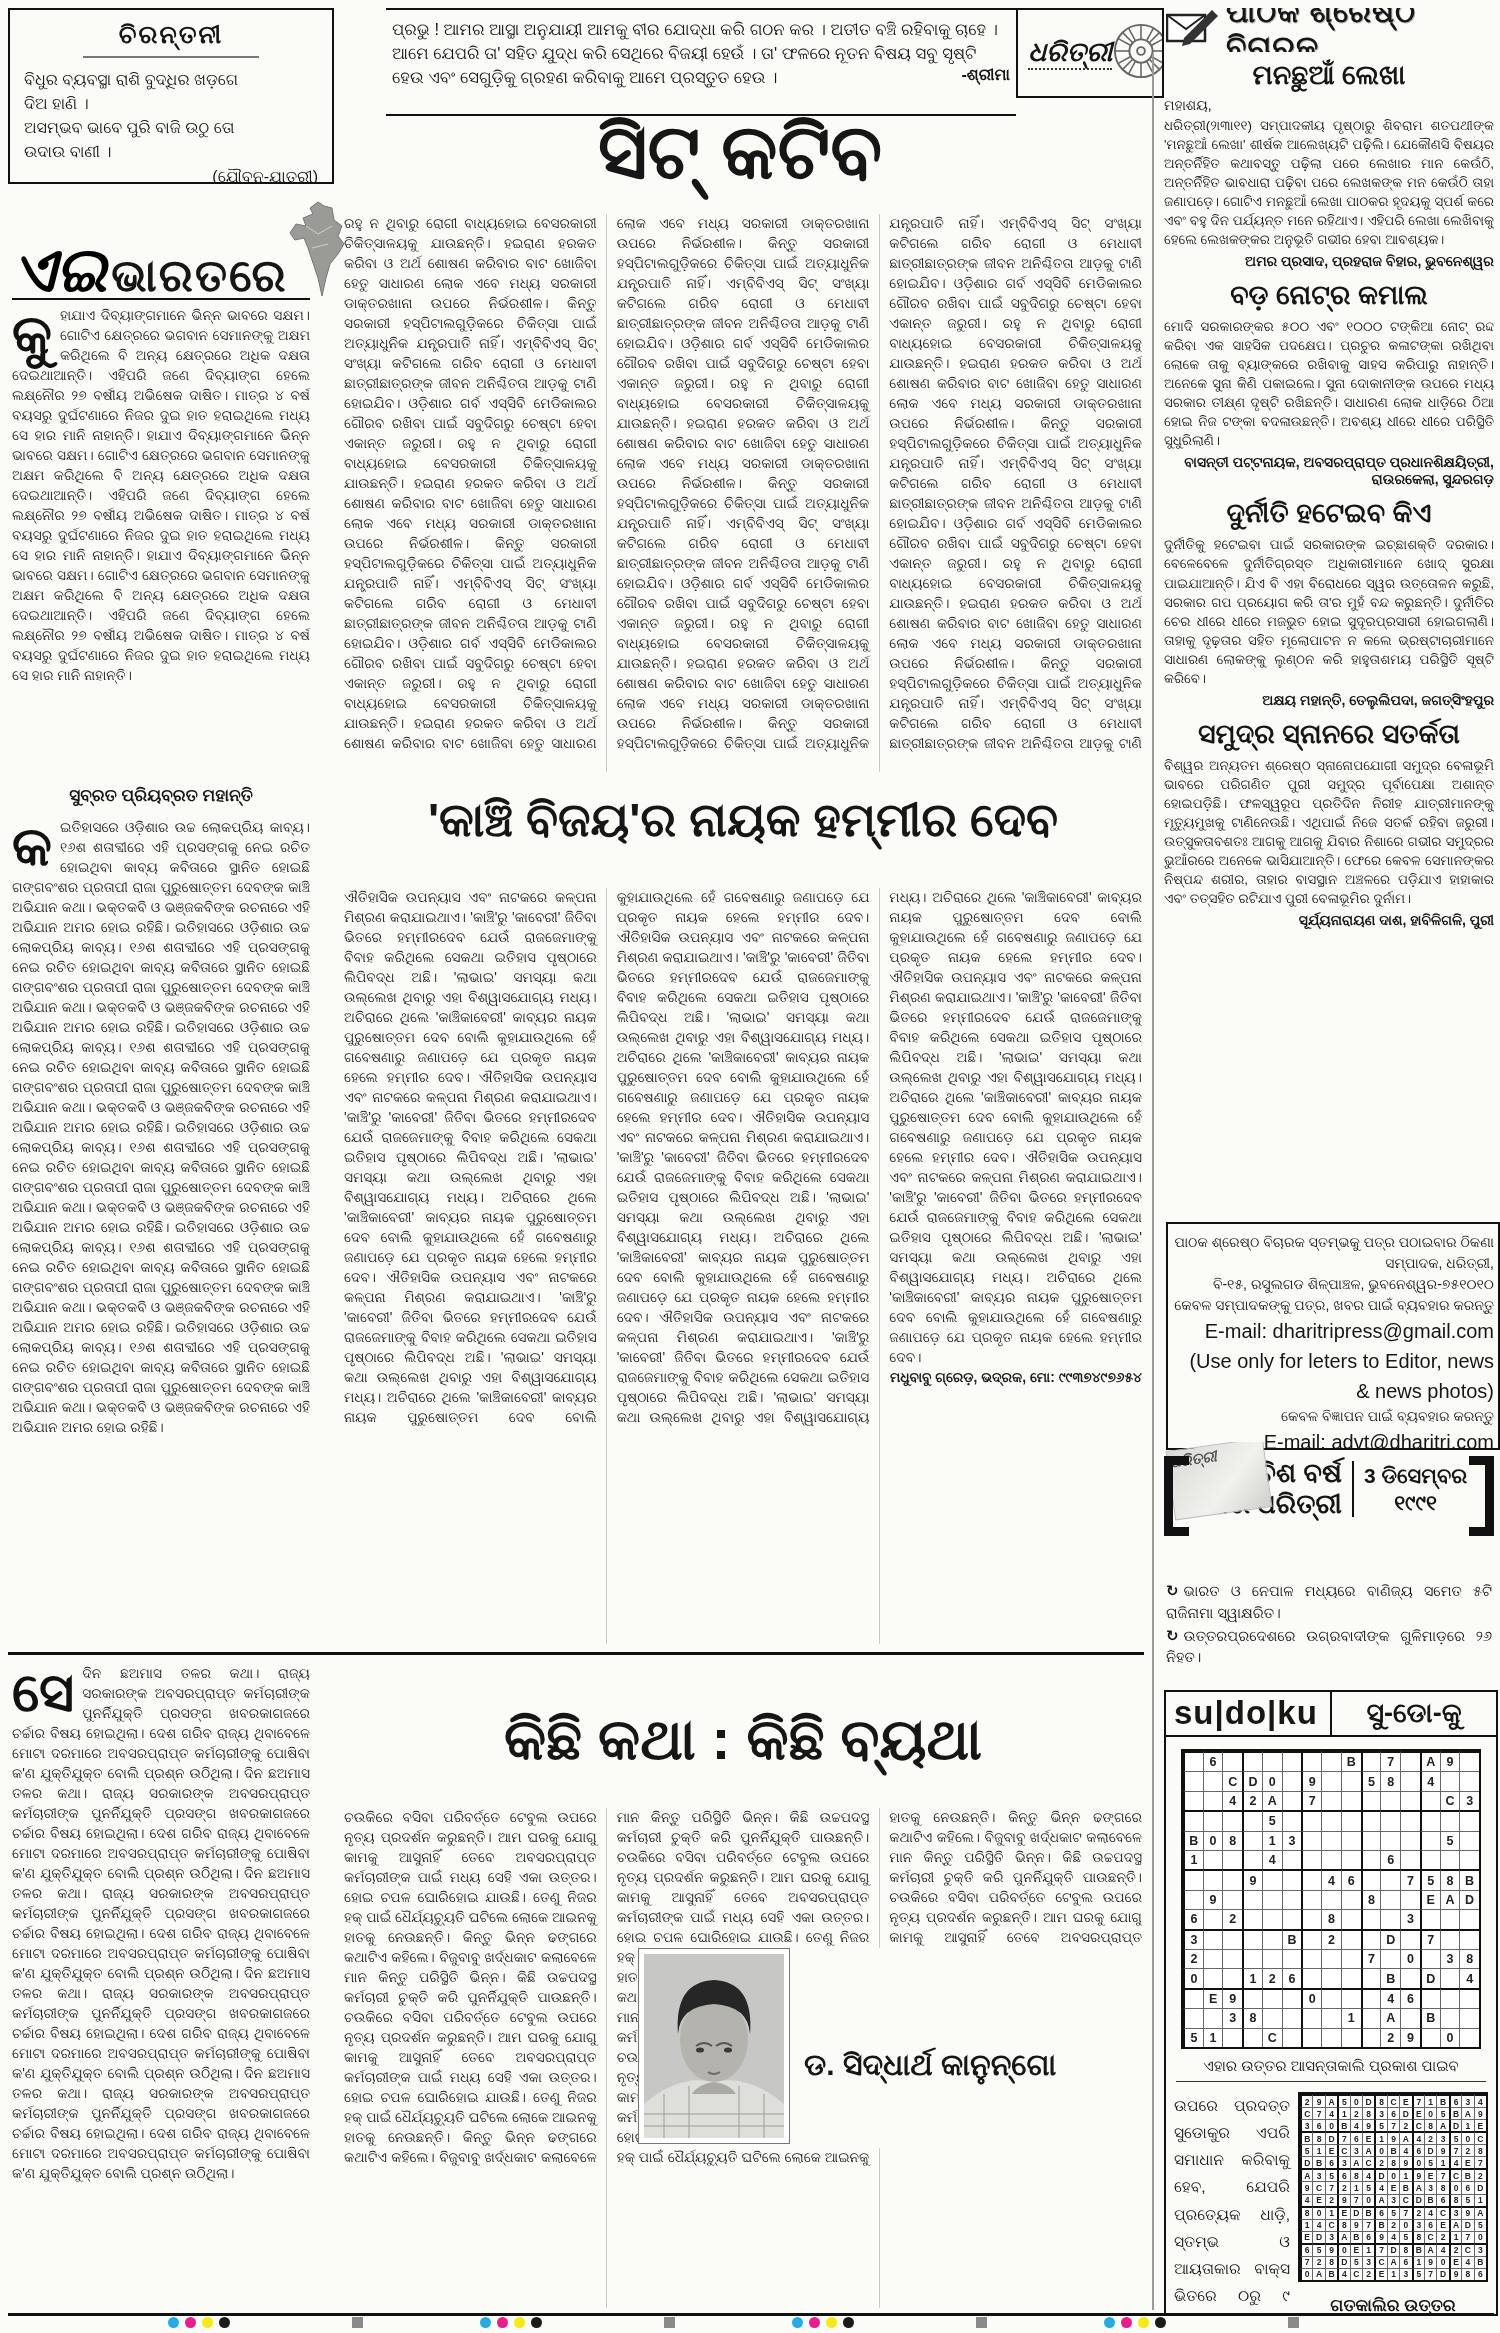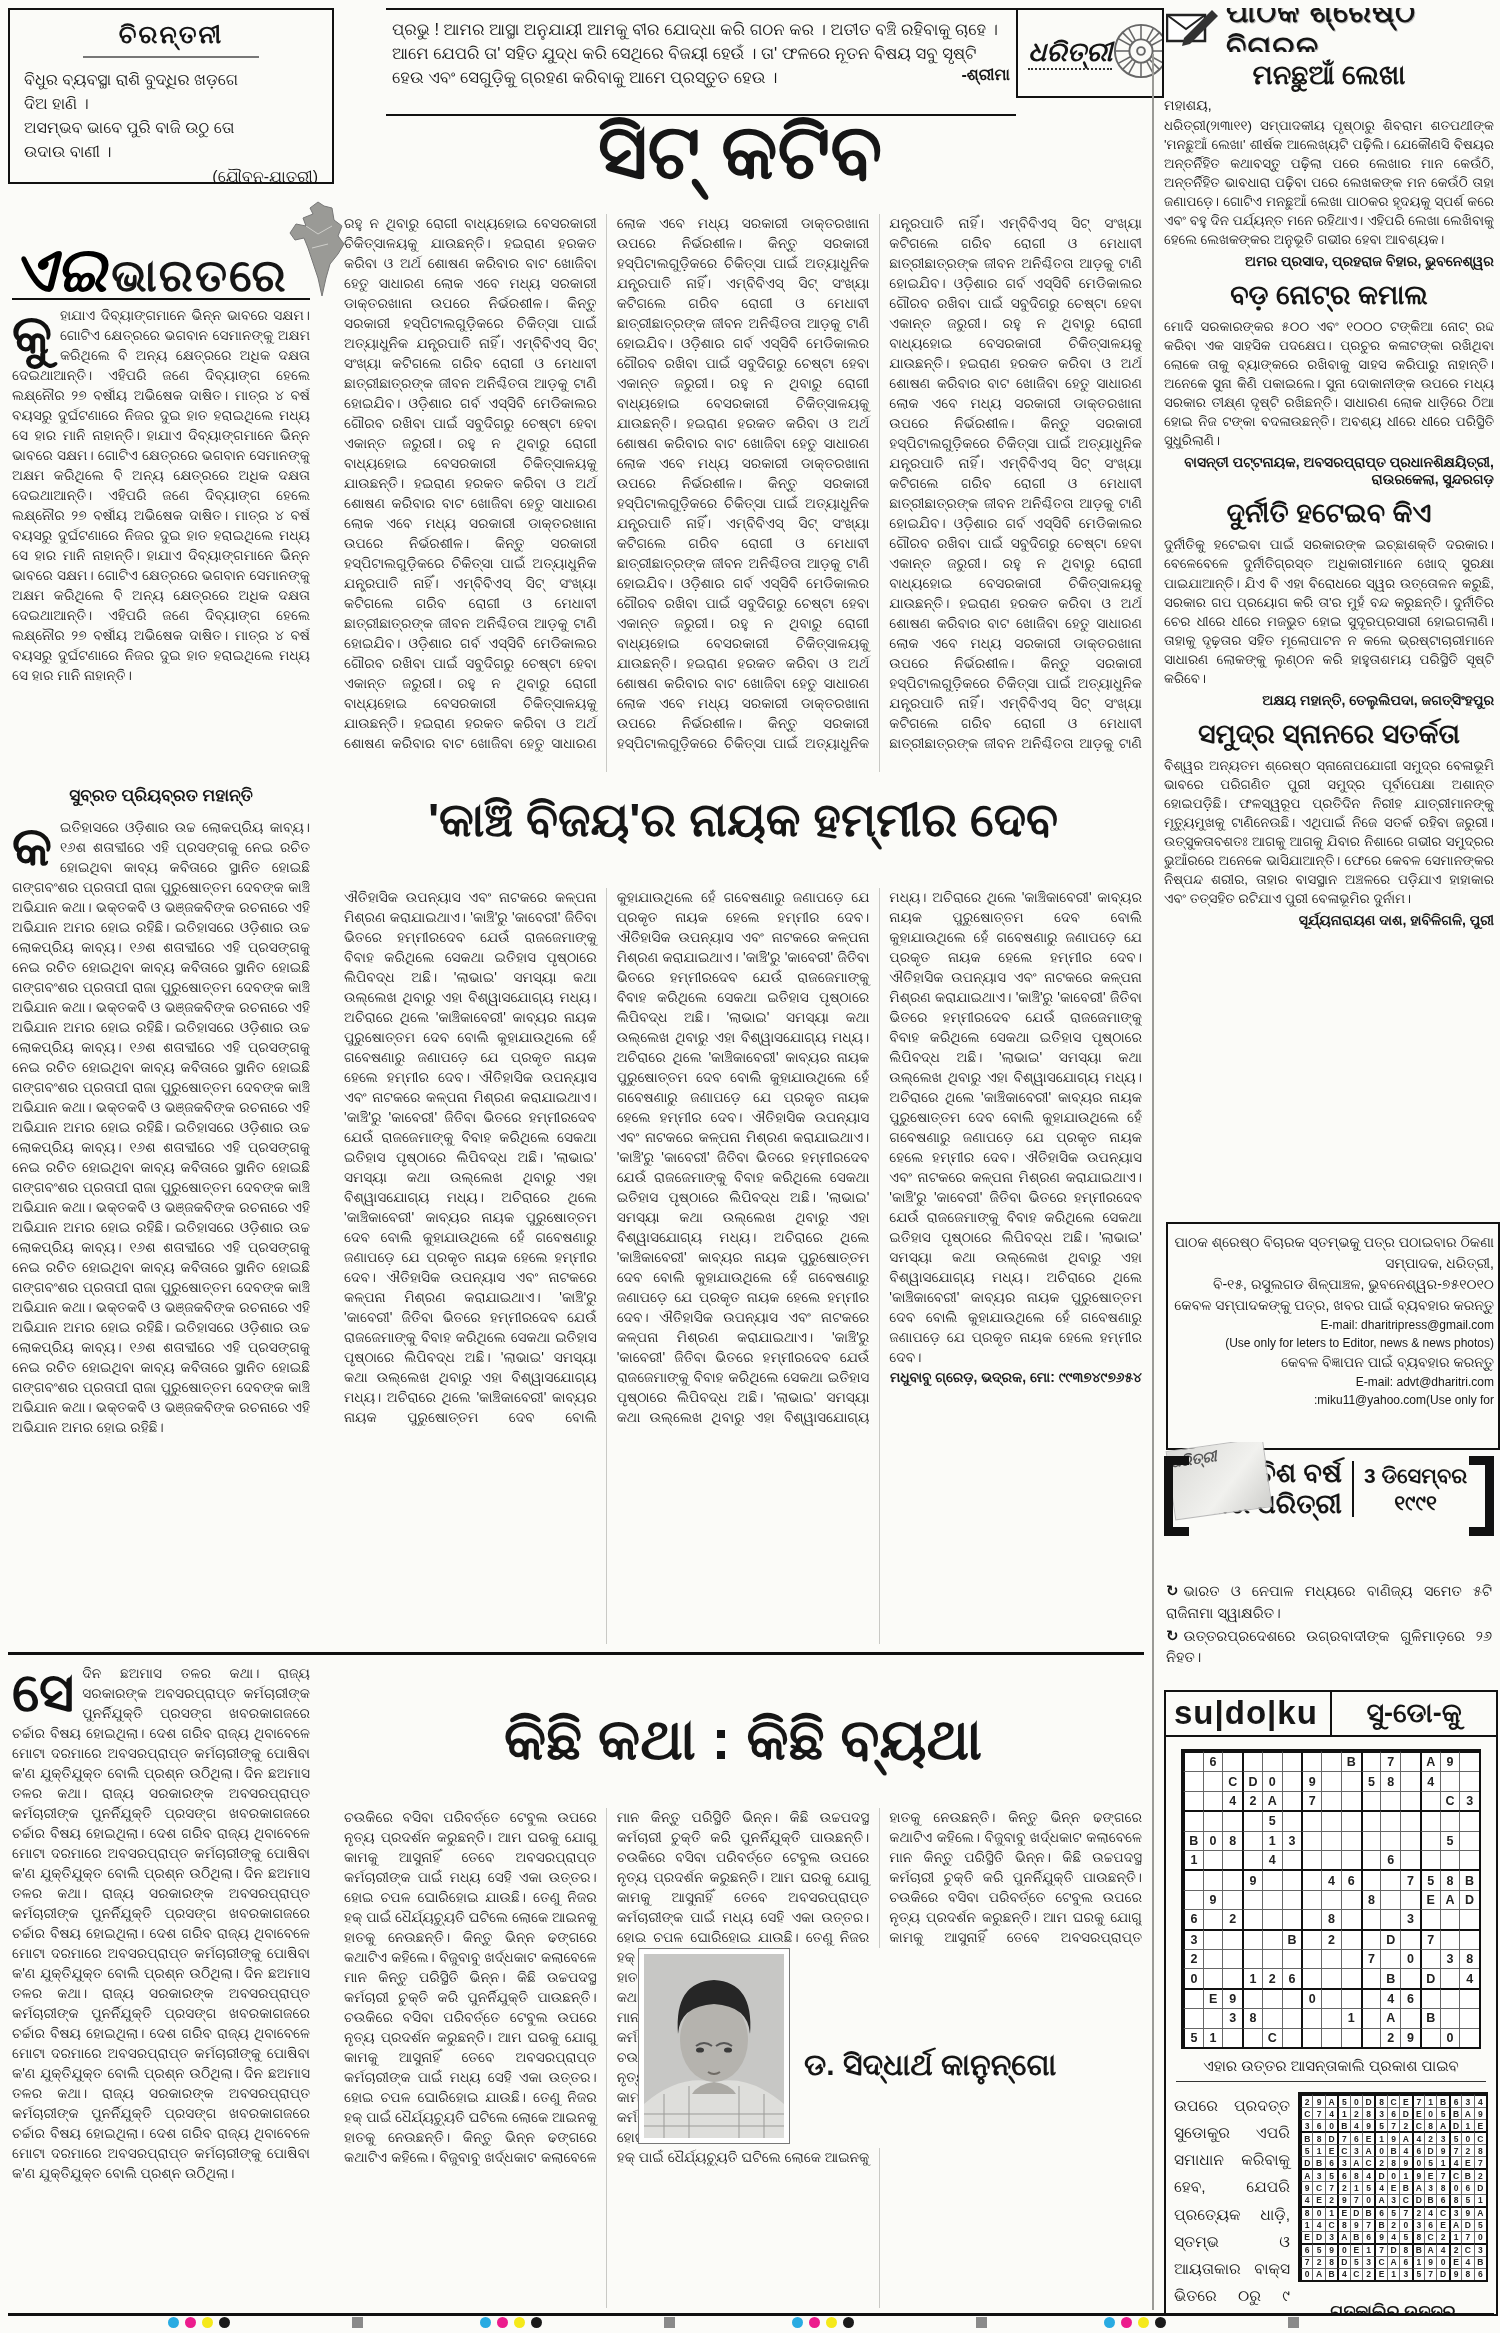--- a/index.html
+++ b/index.html
@@ -27,21 +27,21 @@
   .brand-word{font-weight:bold;font-style:italic;font-size:27px;border-bottom:2px dotted #333;}
   
   .lh-wrap{display:flex;align-items:center;gap:8px;}
   .lh-text{font-weight:bold;font-size:30px;letter-spacing:1px;text-shadow:1px 1px 0 #bbb;}
   .let-title{text-align:center;font-weight:bold;font-size:27px;margin:10px 0 6px;}
   .let-sal{font-size:14px;margin:2px 0;}
   .let-body{font-size:13.4px;line-height:1.42;text-align:justify;}
   .let-by{text-align:right;font-weight:bold;font-size:14px;margin:4px 0 2px;}
   .contact-box{border:2px solid #111;padding:8px 4px;text-align:right;}
   .cb-line{font-size:14px;line-height:1.5;}
-  .cb-line.latin{font-size:12px;}
+  .cb-line.latin{font-size:20px;}
   
   .y25{position:relative;}
   .y25-brk-l,.y25-brk-r{position:absolute;top:14px;bottom:34px;width:16px;}
   .y25-brk-l{left:0;border-left:9px solid #111;border-top:9px solid #111;border-bottom:9px solid #111;}
   .y25-brk-r{right:0;border-right:9px solid #111;border-top:9px solid #111;border-bottom:9px solid #111;}
   .y25-inner{display:flex;align-items:center;justify-content:center;gap:10px;padding:16px 20px 10px;}
   .y25-title{font-weight:bold;font-size:27px;line-height:1.15;text-align:right;}
   .y25-div{width:2px;background:#111;height:56px;}
   .y25-date{font-weight:bold;font-size:21px;line-height:1.3;text-align:center;}
   .y25-paper{position:absolute;left:6px;top:2px;width:92px;height:64px;background:linear-gradient(135deg,#d9d9d6 0%,#f1f1ee 60%,#cfcfcc 100%);transform:rotate(-8deg);border:1px solid #bbb;font-style:italic;font-weight:bold;font-size:15px;color:#555;padding:2px;}
@@ -52,21 +52,21 @@
   .sud-head{display:flex;border-bottom:2px solid #111;}
   .sud-logo{flex:1;font-weight:bold;font-size:33px;padding:2px 8px;letter-spacing:1px;}
   .sud-logo-od{flex:1;font-weight:bold;font-size:27px;padding:6px 8px;border-left:2px solid #111;text-align:center;}
   .sg{display:grid;border:2.5px solid #111;background:#fff;}
   .sg .cell{border-left:1px solid #666;border-top:1px solid #666;display:flex;align-items:center;justify-content:center;font-weight:bold;color:#222;}
   .sg .cell.bl{border-left:2px solid #111;}
   .sg .cell.bt{border-top:2px solid #111;}
   .sud-note{text-align:center;font-size:15px;margin:8px 10px 4px;border-bottom:1.5px solid #333;padding-bottom:6px;}
   .sud-bottom{display:flex;gap:8px;padding:6px 8px;}
   .sud-instr{width:118px;font-size:15.5px;line-height:1.75;text-align:justify;}
-  .sud-ans-label{text-align:center;font-weight:bold;font-size:17px;margin-top:20px;}
+  .sud-ans-label{text-align:center;font-weight:bold;font-size:17px;margin-top:14px;}
   
   .ei-head{border-bottom:2px solid #111;display:flex;align-items:flex-end;gap:4px;}
   .ei-script{font-size:62px;font-weight:bold;color:#000000;font-style:italic;line-height:0.9;}
   .ei-rest{font-size:45px;font-weight:700;letter-spacing:2px;line-height:1.0;}
   .headline-xl{font-weight:900;text-align:center;}
   .auth-line{font-weight:bold;text-align:center;font-size:17px;}
   .contact-b{display:block;text-align:right;font-weight:bold;}
   
   .photo-blk{background:#fbfbf8;display:flex;gap:14px;}
   .photo-frame{border:1px solid #777;background:#fff;padding:5px;width:152px;height:196px;box-sizing:border-box;flex:none;}

